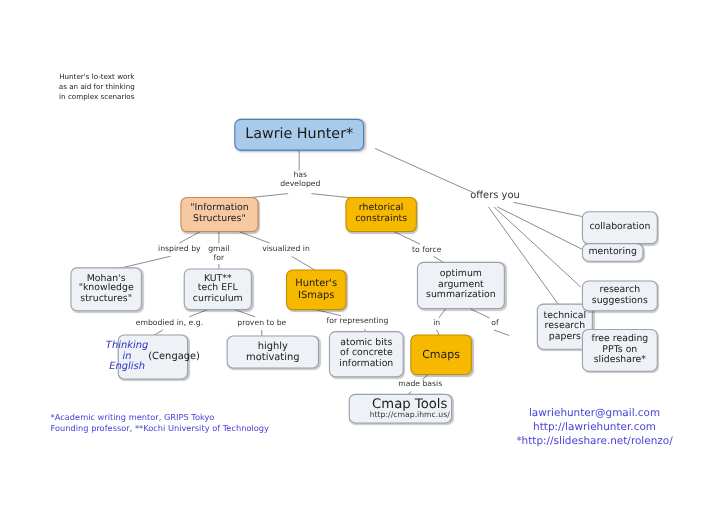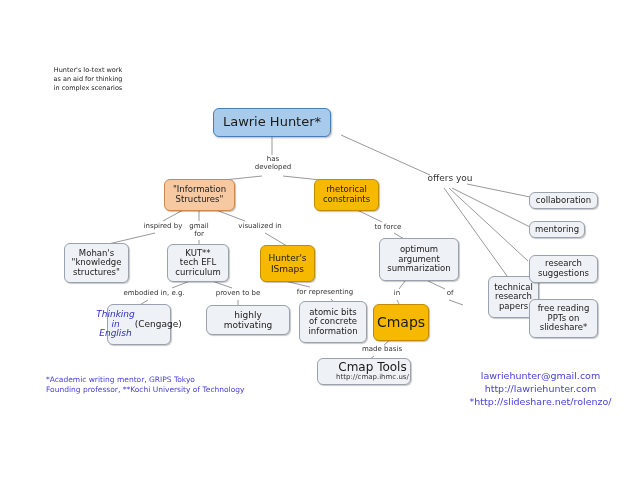--- a/index.html
+++ b/index.html
@@ -151,36 +151,36 @@
     <span style="line-height:1.1;">(Cengage)</span>
   </div>
 
   <div class="node n-plain" style="left:206px;top:305px;width:84px;height:30px;font-size:9px;">highly
 motivating</div>
 
   <div class="node n-plain" style="left:299px;top:301px;width:68px;height:42px;font-size:8.5px;">atomic bits
 of concrete
 information</div>
 
-  <div class="node n-amber" style="left:373px;top:304px;width:56px;height:37px;font-size:14px;">Cmaps</div>
+  <div class="node n-amber" style="left:373px;top:304px;width:56px;height:37px;font-size:10px;">Cmaps</div>
 
   <div class="node n-plain" style="left:379px;top:238px;width:80px;height:43px;font-size:8.5px;">optimum
 argument
 summarization</div>
 
   <div class="node n-plain" style="left:442px;top:276px;width:51px;height:42px;font-size:8.5px;margin-left:46px;">technical
 research
 papers</div>
 
   <div class="node n-plain" style="left:317px;top:358px;width:94px;height:27px;font-size:12px;flex-direction:column;padding-left:17px;">
     <span style="line-height:1;">Cmap Tools</span>
     <span class="sub">http://cmap.ihmc.us/</span>
   </div>
 
-  <div class="node n-plain" style="left:529px;top:192px;width:69px;height:17px;font-size:8.5px;">collaboration</div>
+  <div class="node n-plain" style="left:529px;top:192px;width:69px;height:30px;font-size:8.5px;">collaboration</div>
 
   <div class="node n-plain" style="left:529px;top:221px;width:56px;height:17px;font-size:8.5px;">mentoring</div>
 
   <div class="node n-plain" style="left:529px;top:255px;width:69px;height:28px;font-size:8.5px;">research
 suggestions</div>
 
   <div class="node n-plain" style="left:529px;top:299px;width:69px;height:39px;font-size:8.5px;">free reading
 PPTs on
 slideshare*</div>
 

